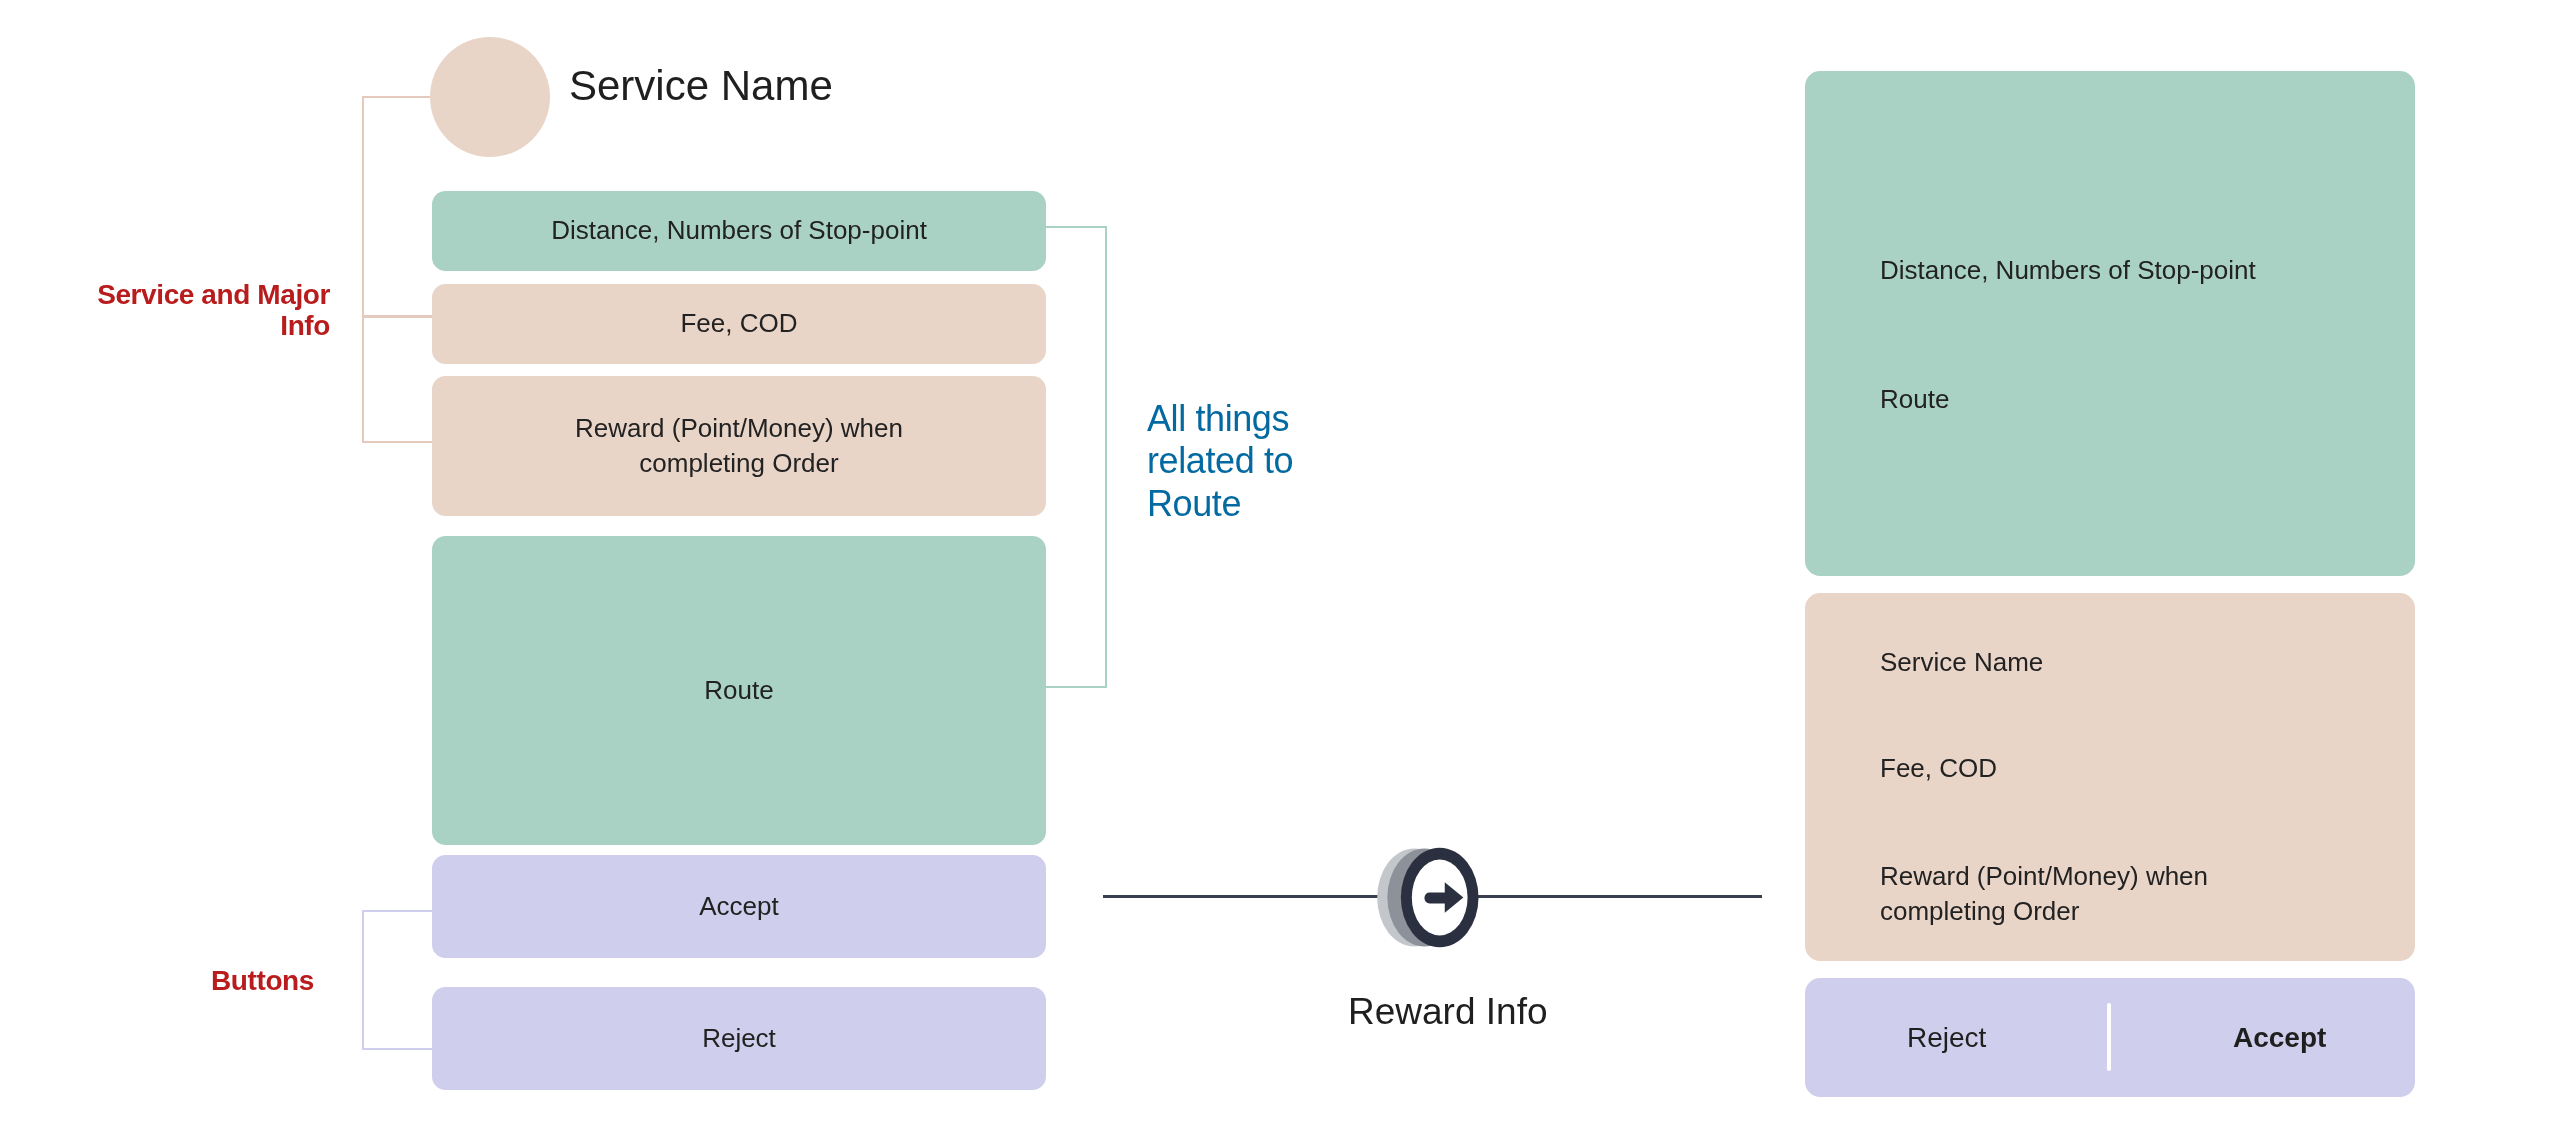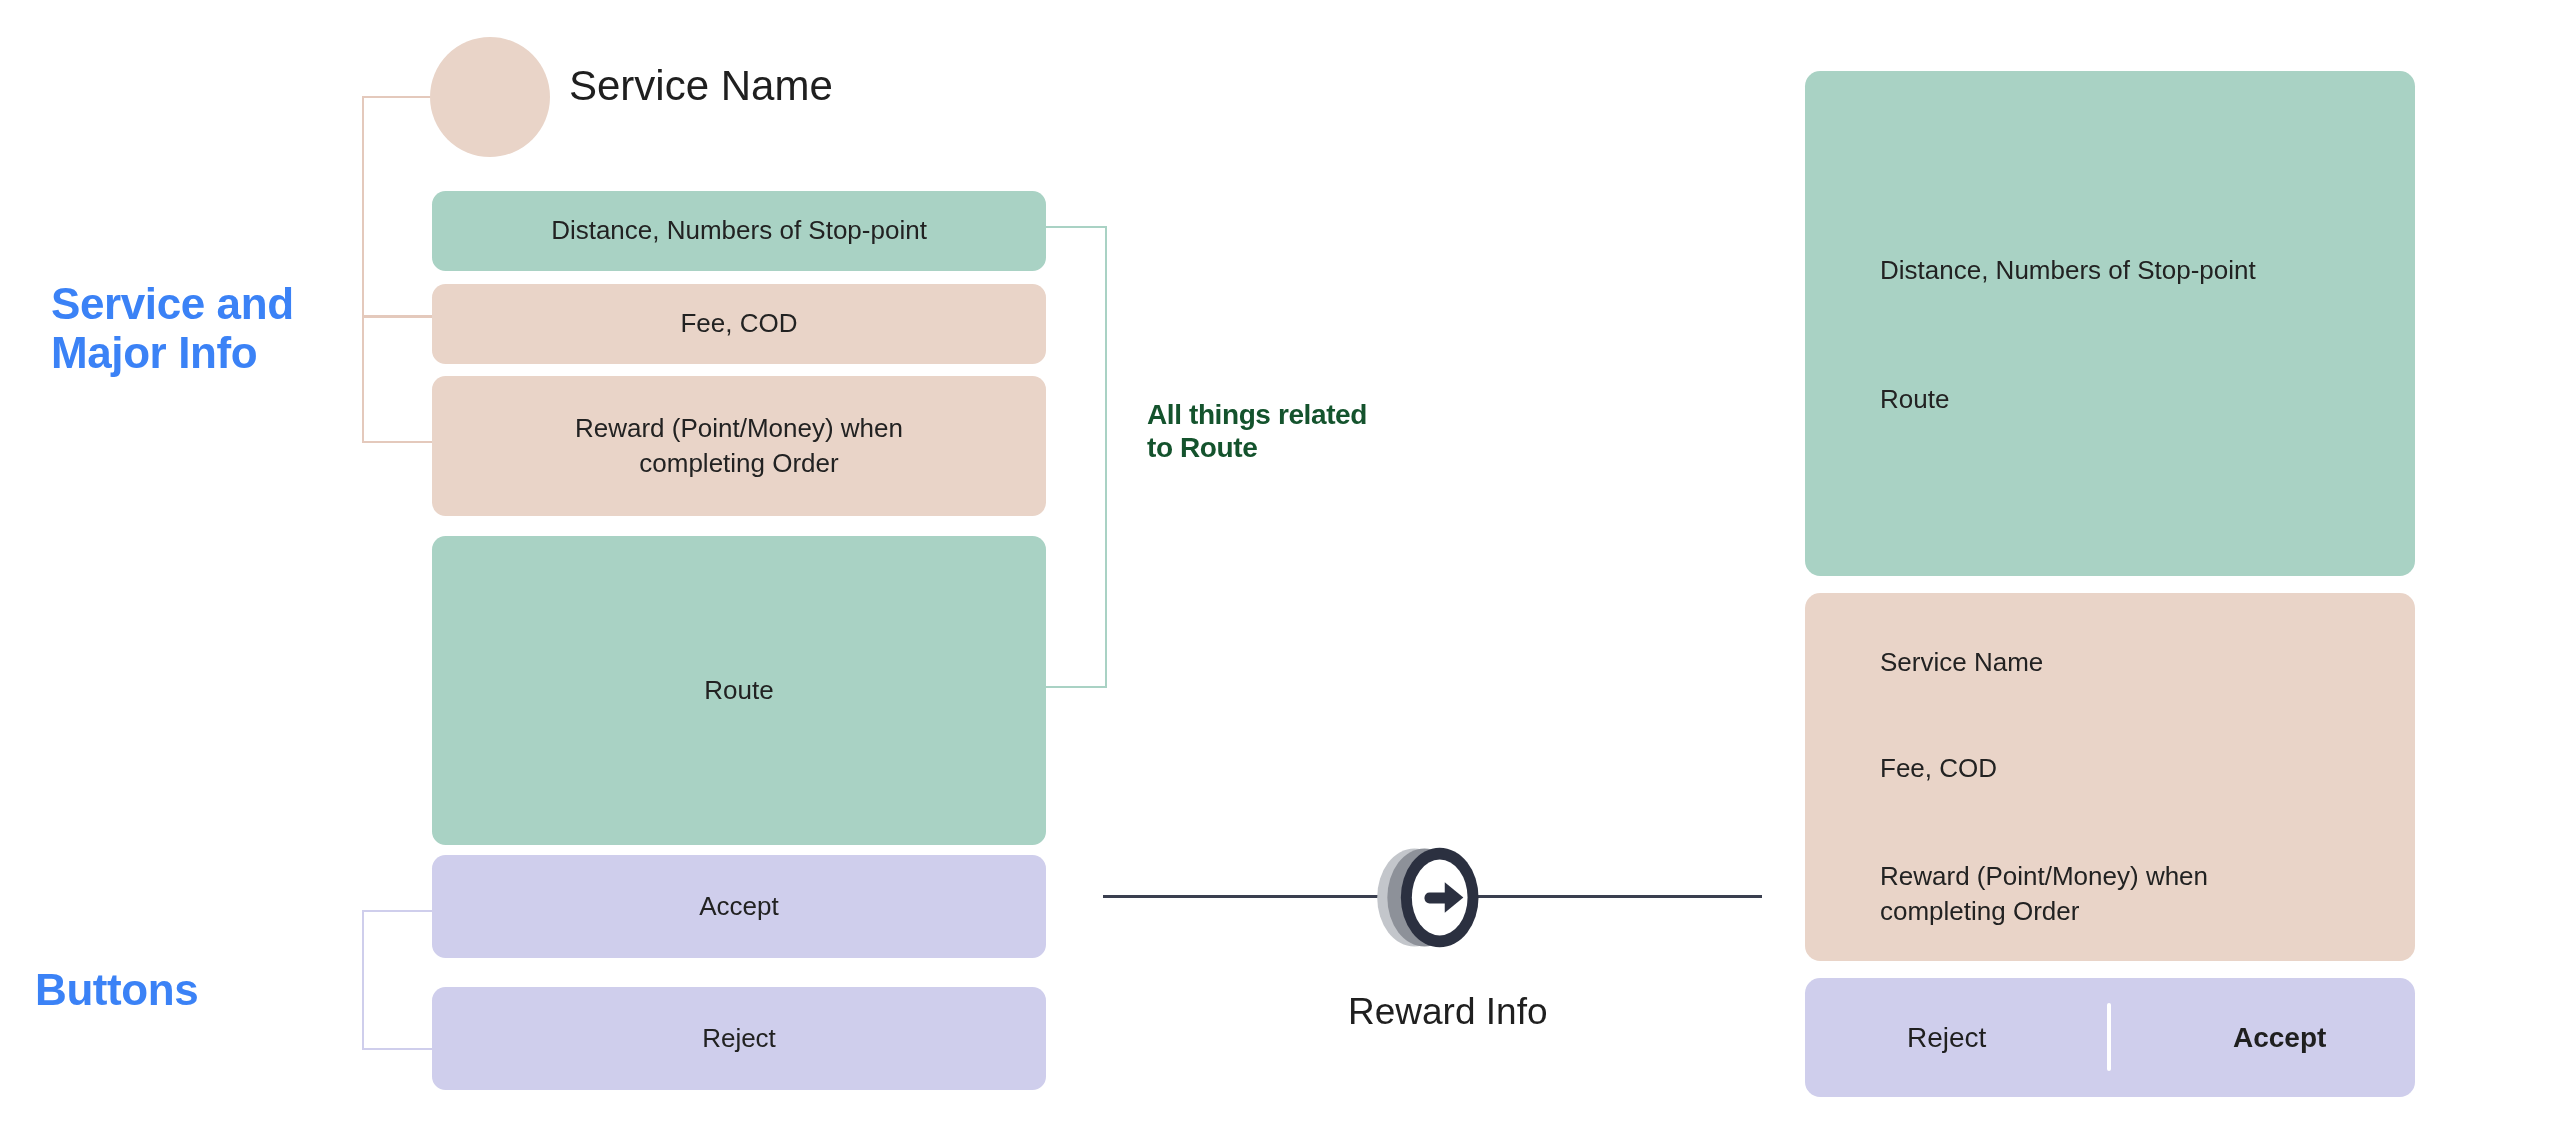--- a/index.html
+++ b/index.html
@@ -20,23 +20,24 @@
     position: absolute;
     left: 0; top: 0;
     width: 2576px;
     height: 1140px;
   }
 
   
   .annot-label {
     position: absolute;
     font-weight: bold;
-    font-size: 44px;
+    font-size: 28px;
     line-height: 1.12;
-    color: #3b82f6;
+    color: #b91c1c;
+    text-align: right;
     letter-spacing: -0.4px;
   }
 
   
   .bracket {
     position: absolute;
     box-sizing: border-box;
     border-style: solid;
     border-right: none;
     background: transparent;
@@ -91,24 +92,24 @@
   .svc-name {
     position: absolute;
     font-size: 42px;
     color: #1f1f1f;
     white-space: nowrap;
   }
 
   
   .mid-annot {
     position: absolute;
-    font-weight: bold;
-    font-size: 28px;
+    font-weight: normal;
+    font-size: 36px;
     line-height: 1.18;
-    color: #14532d;
+    color: #0369a1;
     letter-spacing: -0.4px;
     width: 220px;
   }
 
   
   .divider-line {
     position: absolute;
     height: 3.4px;
     background: #3A3F4F;
   }

